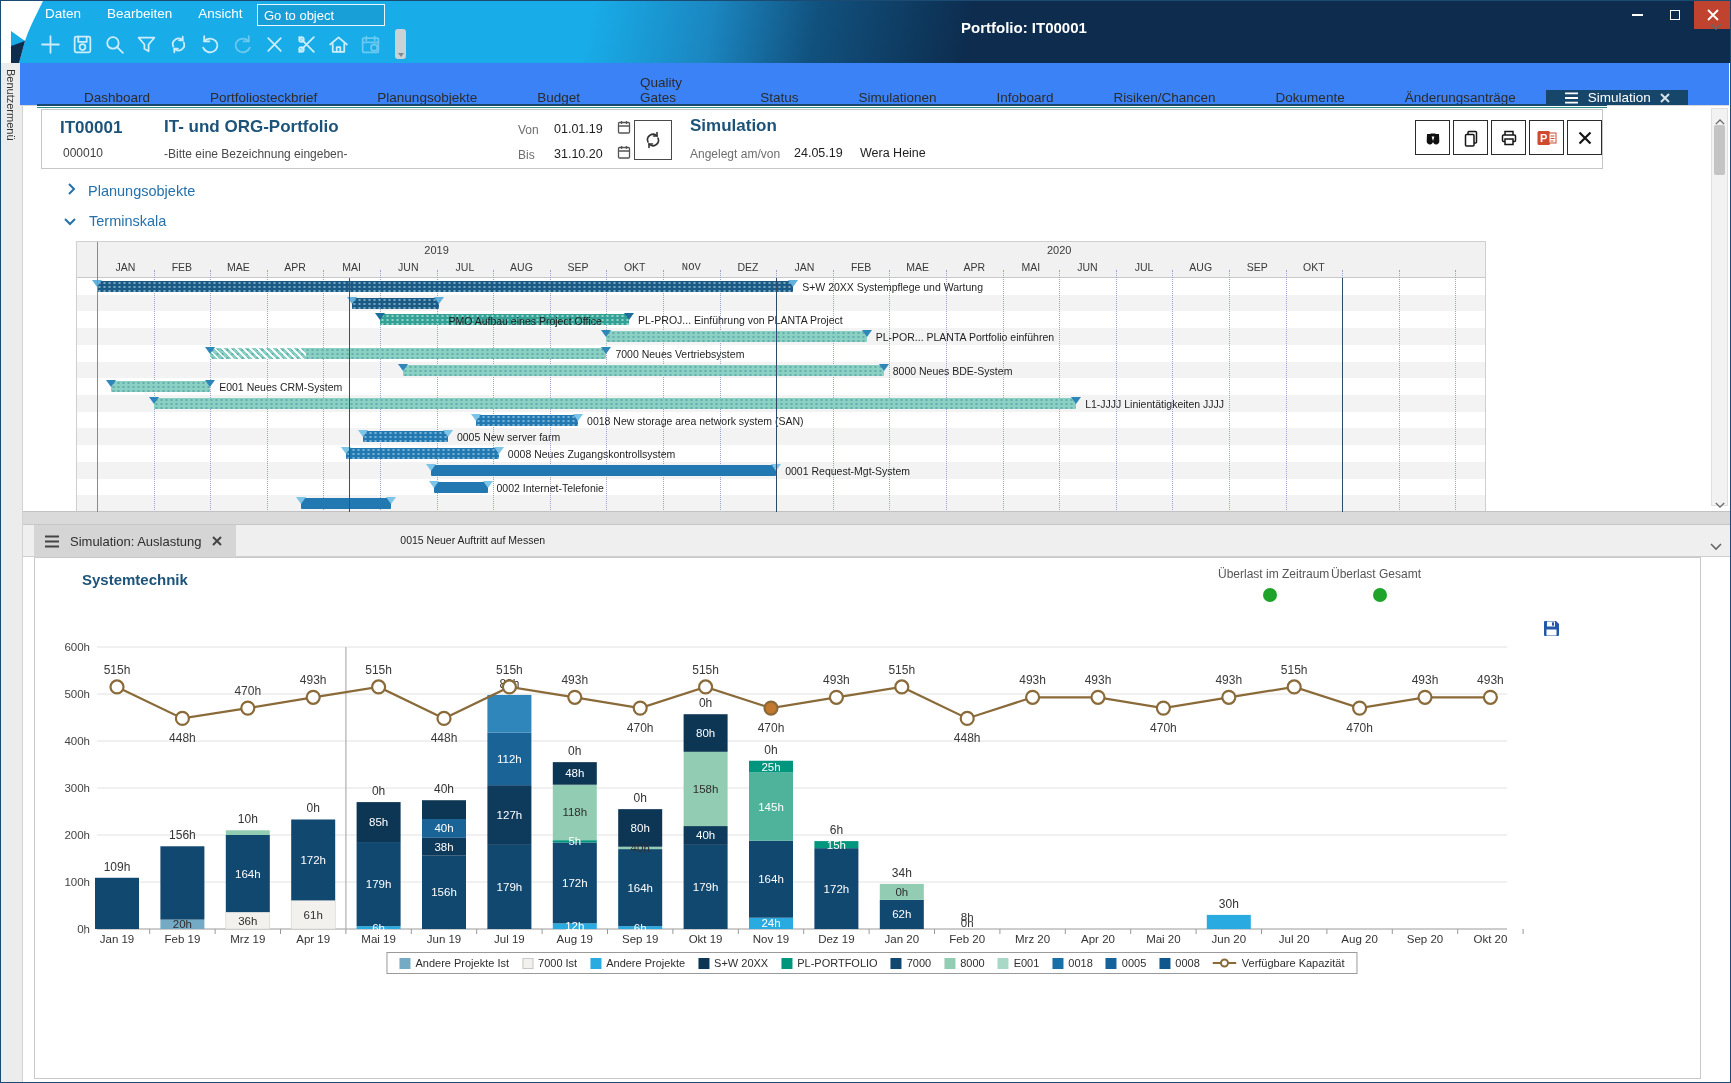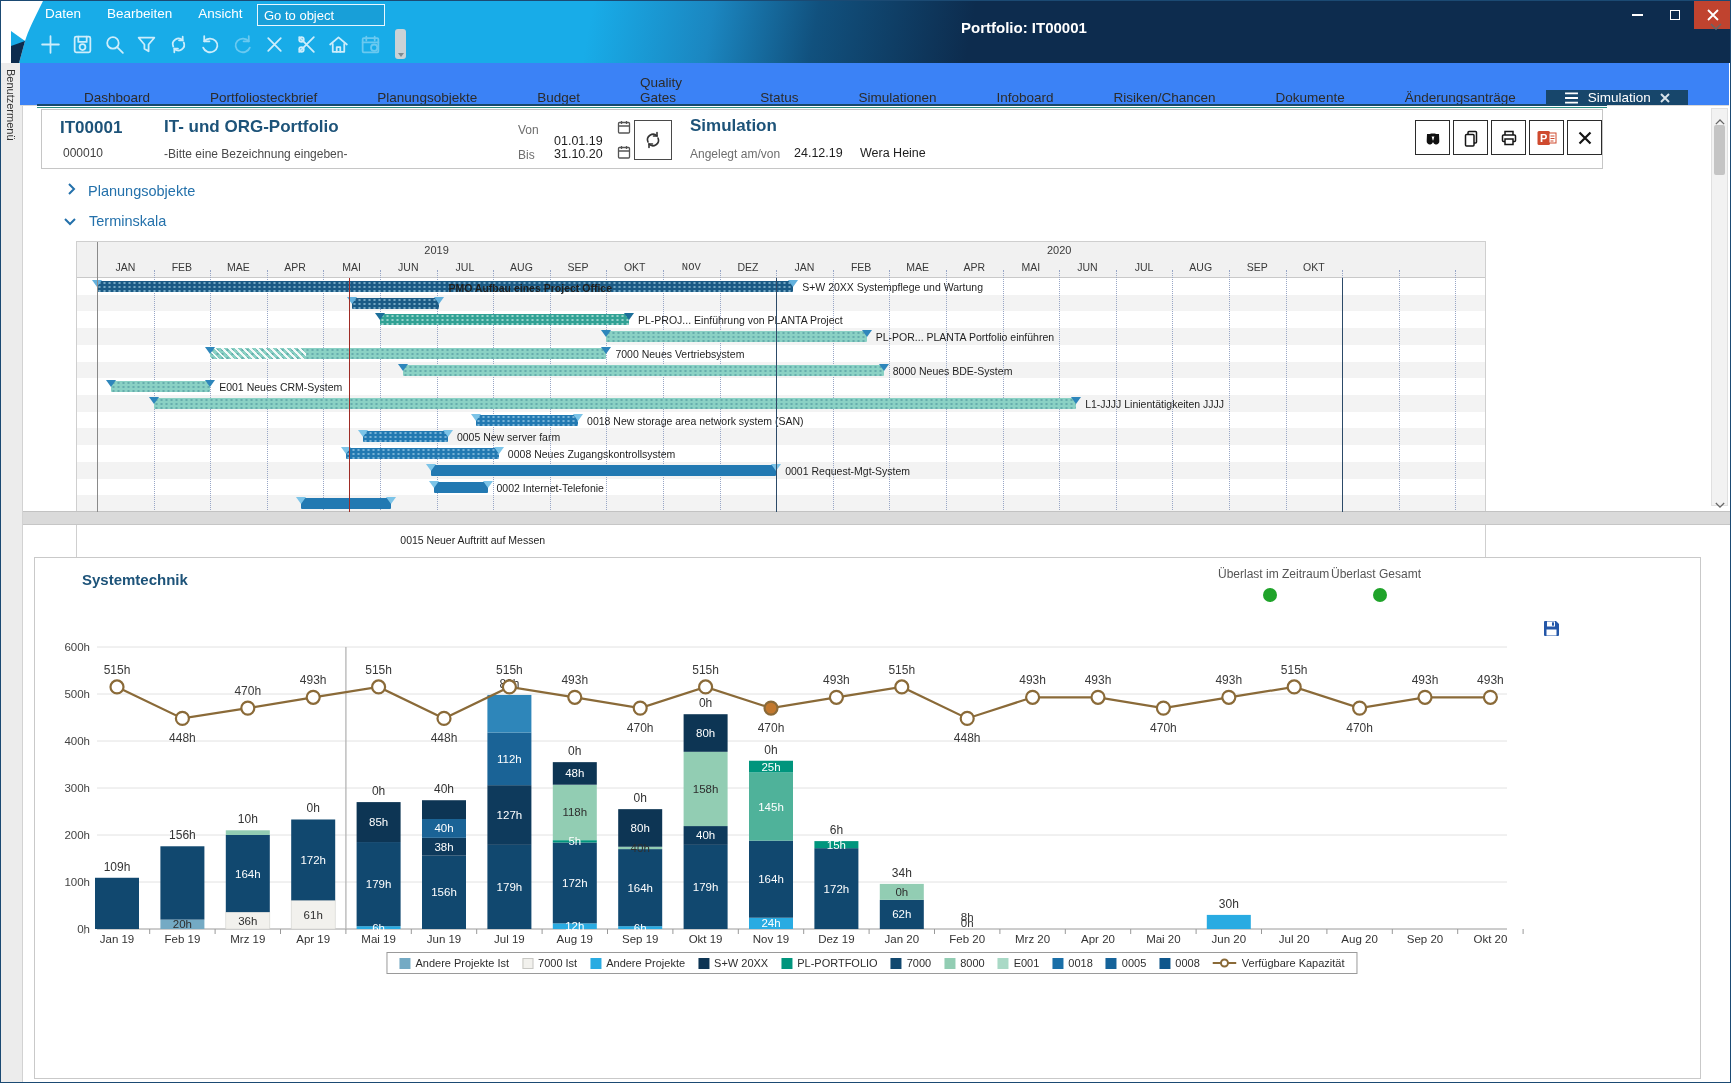--- a/index.html
+++ b/index.html
@@ -257,21 +257,21 @@
       </svg>
   </div>
 
   <div class="header-rule"></div>
   <div class="header-card">
     <div class="h-id">IT00001</div>
     <div class="h-code">000010</div>
     <div class="h-title">IT- und ORG-Portfolio</div>
     <div class="h-sub">-Bitte eine Bezeichnung eingeben-</div>
     <div class="h-lbl" style="left:476px;top:13px">Von</div>
-    <div class="h-val" style="left:512px;top:24px">01.01.19</div>
+    <div class="h-val" style="left:512px;top:12px">01.01.19</div>
     <div class="cal-ico" style="left:575px;top:10px">
       <svg viewBox="0 0 14 14">
           <rect x="1.5" y="2.5" width="11" height="10.5" rx="1"></rect>
           <path d="M4.5 1v3M9.5 1v3M1.5 6h11"></path>
         </svg>
     </div>
     <div class="h-lbl" style="left:476px;top:38px">Bis</div>
     <div class="h-val" style="left:512px;top:37px">31.10.20</div>
     <div class="cal-ico" style="left:575px;top:35px">
       <svg viewBox="0 0 14 14">
@@ -282,21 +282,21 @@
     <div class="refresh-box">
       <svg viewBox="0 0 22 22">
           <path d="M6 13a5.5 5.5 0 0 1 9-6"></path>
           <path d="M15 3.5V7h-3.5"></path>
           <path d="M16 9a5.5 5.5 0 0 1-9 6"></path>
           <path d="M7 18.5V15h3.5"></path>
         </svg>
     </div>
     <div class="h-sim">Simulation</div>
     <div class="h-lbl" style="left:648px;top:37px">Angelegt am/von</div>
-    <div class="h-val" style="left:752px;top:36px">24.12.19</div>
+    <div class="h-val" style="left:752px;top:36px">24.05.19</div>
     <div class="h-val" style="left:818px;top:36px">Wera Heine</div>
     <div class="actions" id="header-actions">
         <div class="abtn">
           <svg viewBox="0 0 22 22">
             <path d="M8.5 6.5h5v3h-5z" fill="#111" stroke="none"></path>
             <path d="M5 7h4l1.5 5.5a3.2 3.2 0 1 1-5.8 1.2Z" fill="#111" stroke="none"></path>
             <path d="M17 7h-4l-1.5 5.5a3.2 3.2 0 1 0 5.8 1.2Z" fill="#111" stroke="none"></path>
           </svg>
         </div>
         <div class="abtn">
@@ -414,21 +414,21 @@
       <div class="g-solid" style="left: 271.87px; top: 36px; height: 234px; border-left: 1px solid rgb(158, 43, 37); z-index: 5;"></div>
       <div class="gbar navy" style="left: 20px; top: 39px; width: 696.18px; z-index: 3;">
         <div class="tri" style="border-top: 7px solid rgb(99, 177, 221); left: -5px;"></div>
         <div class="tri" style="border-top: 7px solid rgb(99, 177, 221); right: -5px;"></div>
       </div>
       <div class="glabel" style="left: 725.18px; top: 40px; z-index: 4;">S+W 20XX Systempflege und Wartung</div>
       <div class="gbar navy" style="left: 274.7px; top: 55.71px; width: 87.73px; z-index: 3;">
         <div class="tri" style="border-top: 7px solid rgb(99, 177, 221); left: -5px;"></div>
         <div class="tri" style="border-top: 7px solid rgb(99, 177, 221); right: -5px;"></div>
       </div>
-      <div class="glabel" style="left: 371.43px; top: 41px; z-index: 4; font-weight: bold;">PMO Aufbau eines Project Office</div>
+      <div class="glabel" style="left: 371.43px; top: 74px; z-index: 4;">PMO Aufbau eines Project Office</div>
       <div class="gbar teal" style="left: 303px; top: 72.42px; width: 249.04px; z-index: 3;">
         <div class="tri" style="border-top: 7px solid rgb(28, 111, 154); left: -5px;"></div>
         <div class="tri" style="border-top: 7px solid rgb(28, 111, 154); right: -5px;"></div>
       </div>
       <div class="glabel" style="left: 561.04px; top: 73.42px; z-index: 4;">PL-PROJ... Einführung von PLANTA Project</div>
       <div class="gbar lightteal" style="left: 529.4px; top: 89.13px; width: 260.36px; z-index: 3;">
         <div class="tri" style="border-top: 7px solid rgb(46, 134, 187); left: -5px;"></div>
         <div class="tri" style="border-top: 7px solid rgb(46, 134, 187); right: -5px;"></div>
       </div>
       <div class="glabel" style="left: 798.76px; top: 90.13px; z-index: 4;">PL-POR... PLANTA Portfolio einführen</div>
@@ -491,20 +491,36 @@
           <polyline points="1,6 6,1 11,6"></polyline>
         </svg></div>
     <div class="thumb"></div>
     <div class="scroll-arrow" style="left:3px;bottom:2px">
       <svg viewBox="0 0 12 8">
           <polyline points="1,1 6,6 11,1"></polyline>
         </svg></div>
   </div>
 
   <div class="divider"></div>
+  <div class="lp-tabrow">
+    <div class="lp-tab">
+      <svg class="burger" viewBox="0 0 16 13">
+          <path d="M1 1.5h14M1 6.5h14M1 11.5h14"></path>
+        </svg>
+      <span class="lbl">Simulation: Auslastung</span>
+      <svg class="x" viewBox="0 0 10 10">
+          <path d="M1 1l8 8M9 1L1 9"></path>
+        </svg>
+    </div>
+    <div class="lp-chevron">
+      <svg viewBox="0 0 12 8">
+          <polyline points="1,1 6,6 11,1"></polyline>
+        </svg>
+    </div>
+  </div>
 
   <div class="lower-panel">
     <div class="lp-title">Systemtechnik</div>
     <div class="ov-label" style="left:1183px">Überlast im Zeitraum</div>
     <div class="ov-dot" id="ov-dot-1" style="left: 1228px; background: rgb(31, 163, 42);"></div>
     <div class="ov-label" style="left:1296px">Überlast Gesamt</div>
     <div class="ov-dot" id="ov-dot-2" style="left: 1338px; background: rgb(31, 163, 42);"></div>
     <div class="save-ico">
       <svg viewBox="0 0 17 17">
           <path d="M1 2a1 1 0 0 1 1-1h11l3 3v11a1 1 0 0 1-1 1H2a1 1 0 0 1-1-1Z" fill="#2457a8"></path>

